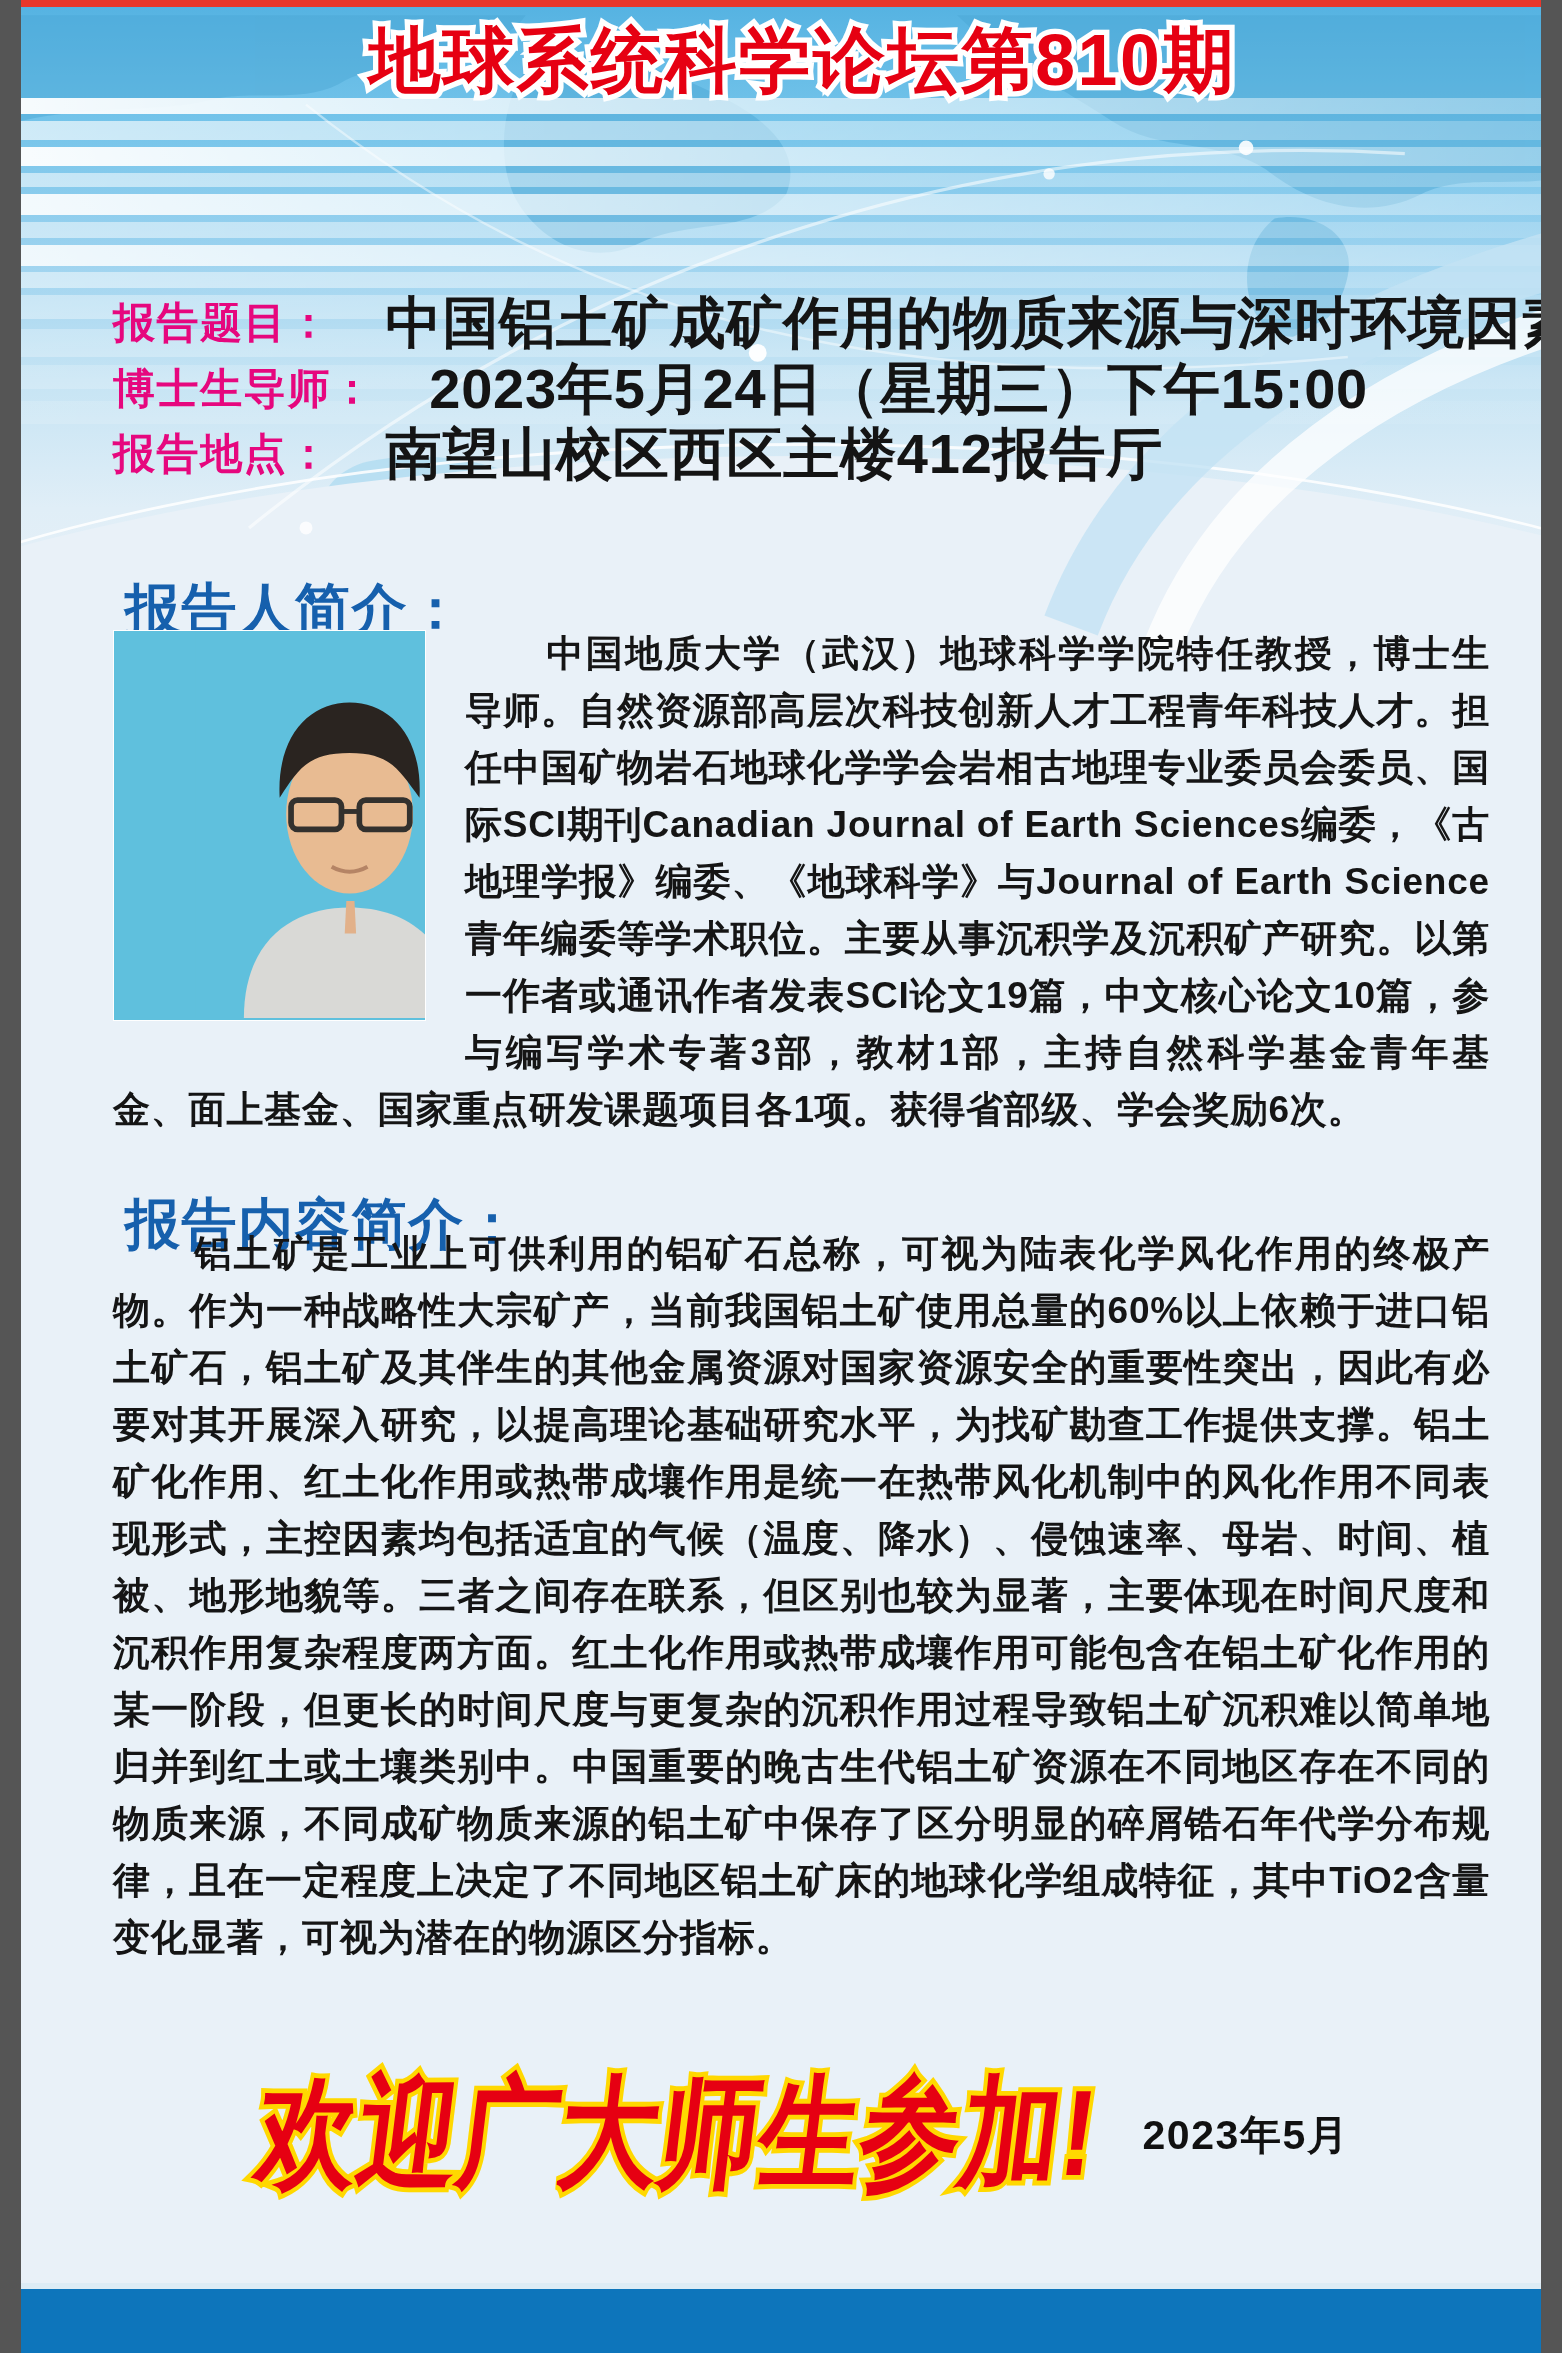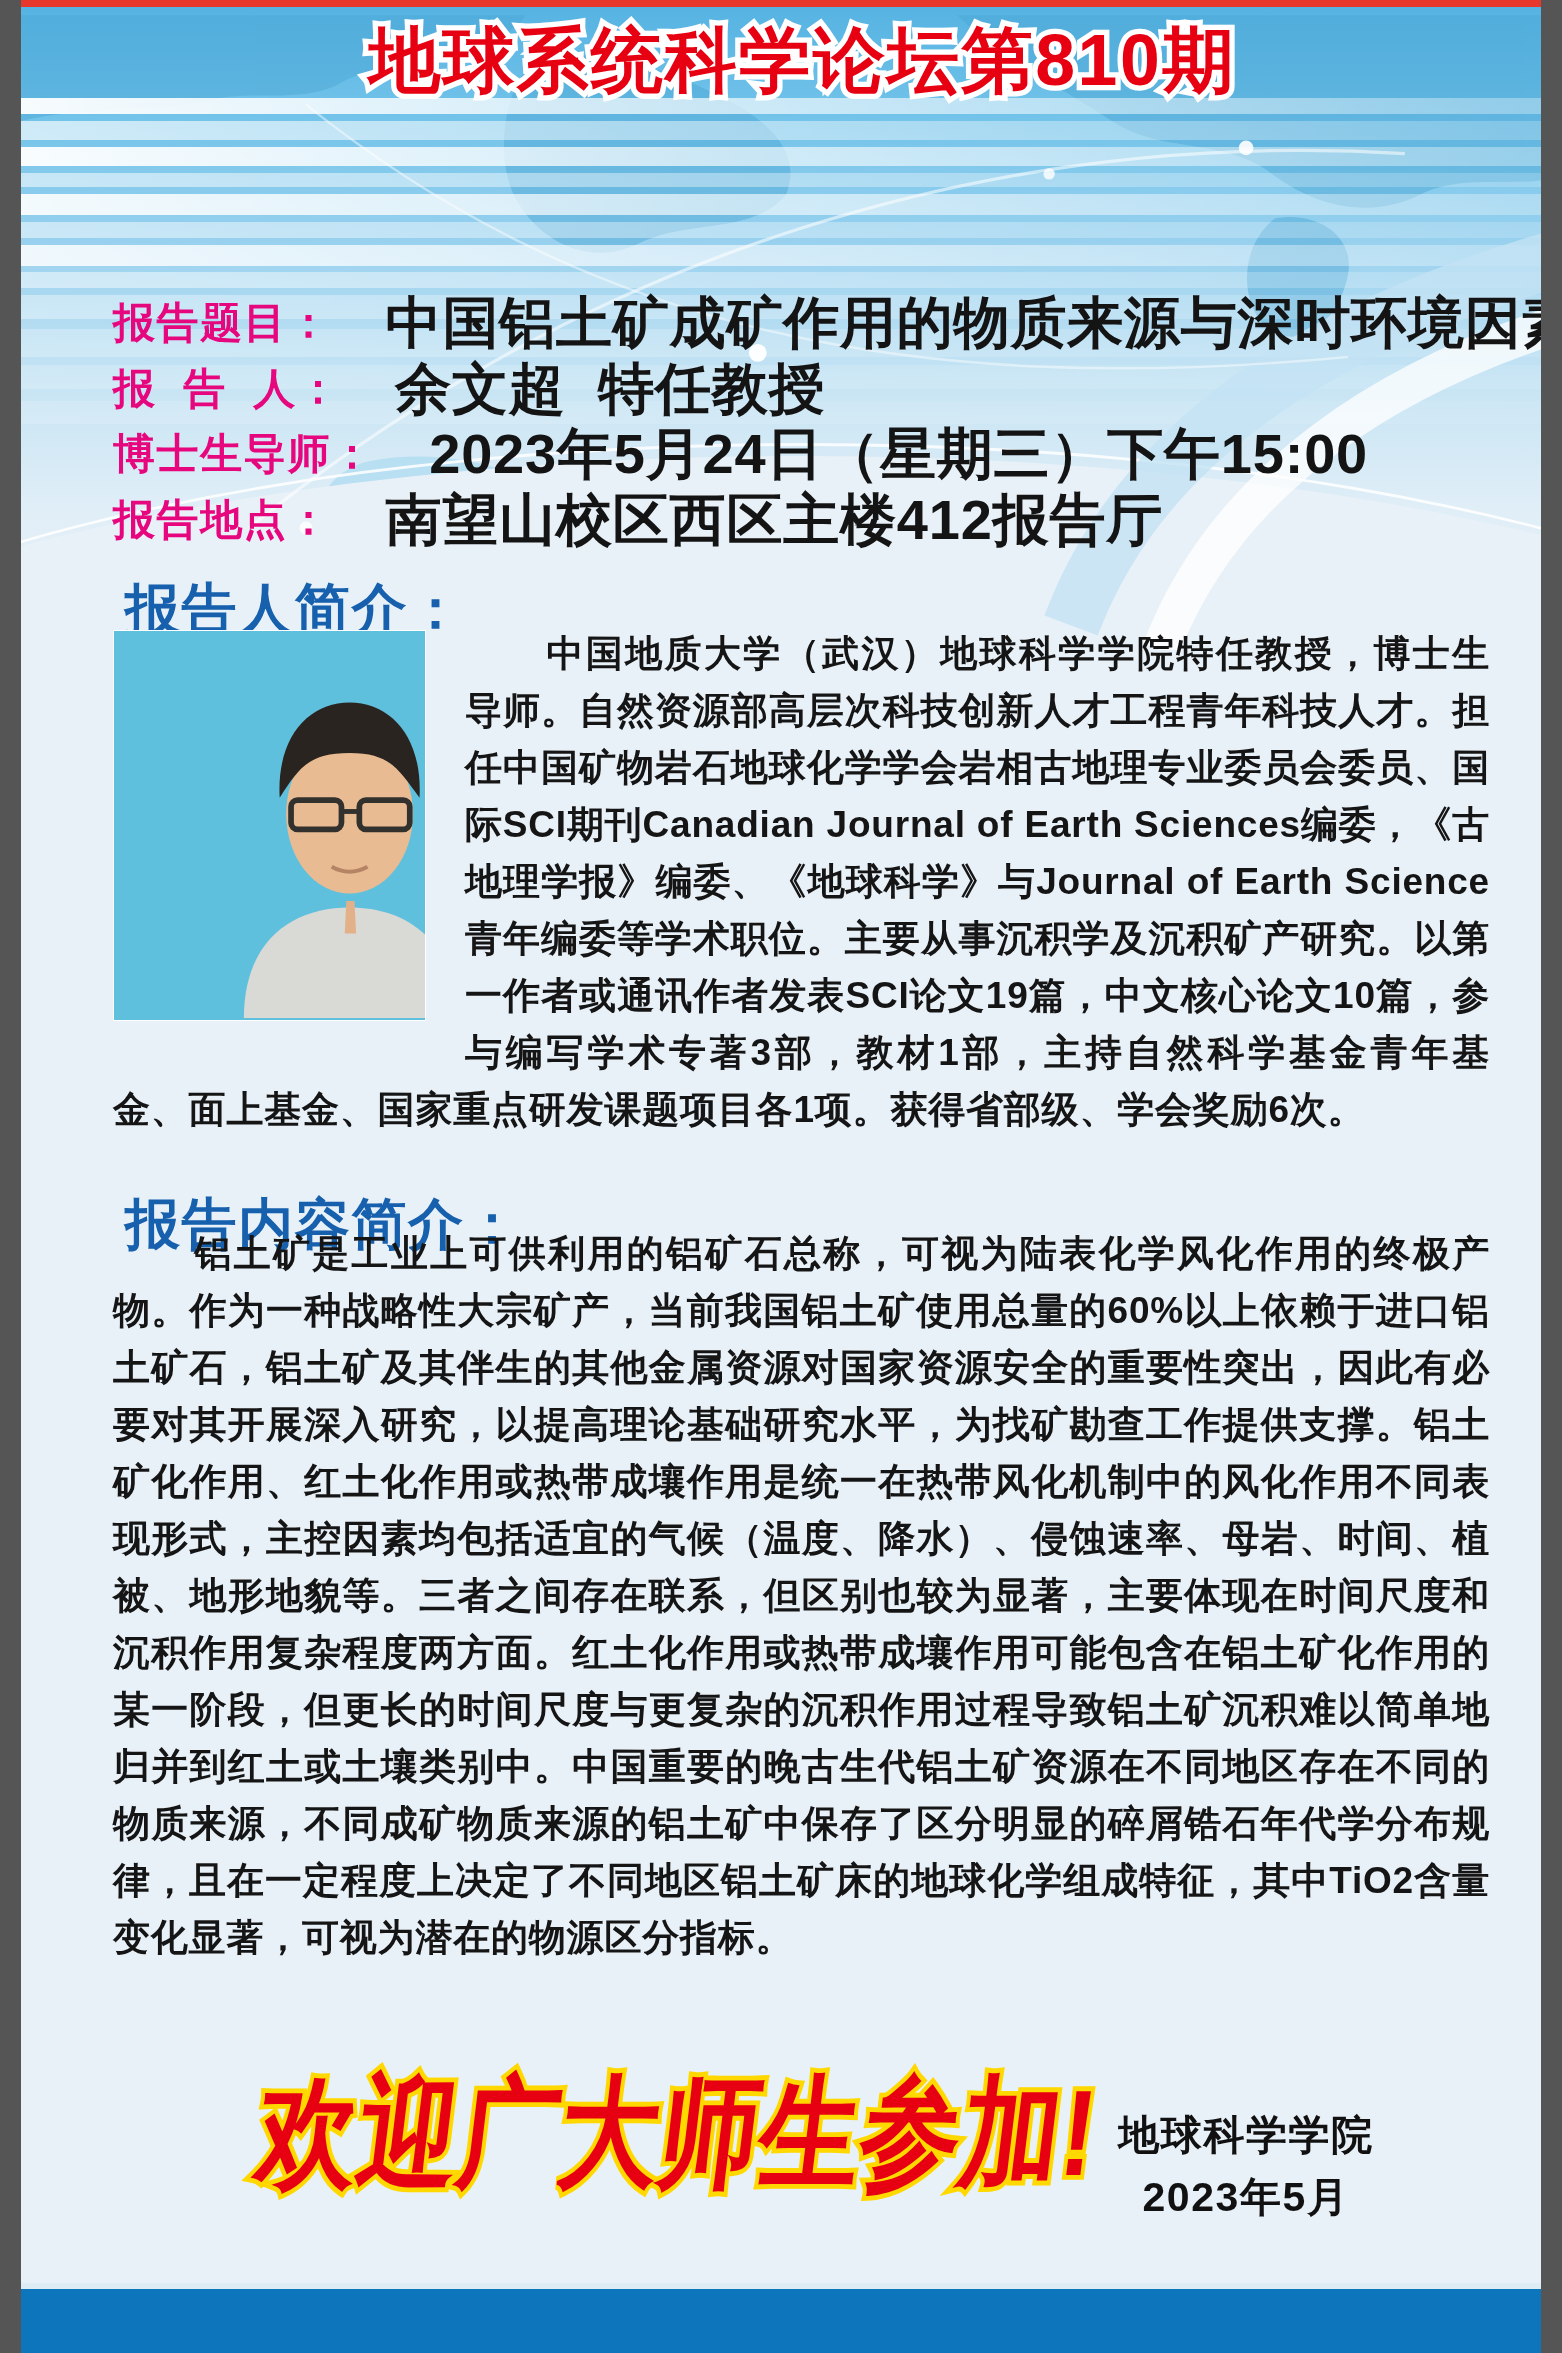--- a/index.html
+++ b/index.html
@@ -102,24 +102,20 @@
       <text x="960" y="96" text-anchor="middle" font-family="Liberation Sans, DejaVu Sans, sans-serif" font-size="88" font-weight="bold" letter-spacing="3" fill="#e60012" stroke="#ffffff" stroke-width="13" style="paint-order:stroke fill">地球系统科学论坛第810期</text>
     </svg>
   </div>
 
   <div class="details">
     <div class="detail-row">
       <span class="detail-label">报告题目：</span>
       <span class="detail-value">中国铝土矿成矿作用的物质来源与深时环境因素</span>
     </div>
     <div class="detail-row">
-      <span class="detail-label">报  告  人：</span>
-      <span class="detail-value">余文超  特任教授</span>
-    </div>
-    <div class="detail-row">
       <span class="detail-label">博士生导师：</span>
       <span class="detail-value">2023年5月24日（星期三）下午15:00</span>
     </div>
     <div class="detail-row">
       <span class="detail-label">报告地点：</span>
       <span class="detail-value">南望山校区西区主楼412报告厅</span>
     </div>
   </div>
 
   <div class="sec-head" style="top:573px">报告人简介：</div>
@@ -140,20 +136,19 @@
   </div>
 
   <div class="sec-head" style="top:1188px">报告内容简介：</div>
   <div class="abstract">铝土矿是工业上可供利用的铝矿石总称，可视为陆表化学风化作用的终极产物。作为一种战略性大宗矿产，当前我国铝土矿使用总量的60%以上依赖于进口铝土矿石，铝土矿及其伴生的其他金属资源对国家资源安全的重要性突出，因此有必要对其开展深入研究，以提高理论基础研究水平，为找矿勘查工作提供支撑。铝土矿化作用、红土化作用或热带成壤作用是统一在热带风化机制中的风化作用不同表现形式，主控因素均包括适宜的气候（温度、降水）、侵蚀速率、母岩、时间、植被、地形地貌等。三者之间存在联系，但区别也较为显著，主要体现在时间尺度和沉积作用复杂程度两方面。红土化作用或热带成壤作用可能包含在铝土矿化作用的某一阶段，但更长的时间尺度与更复杂的沉积作用过程导致铝土矿沉积难以简单地归并到红土或土壤类别中。中国重要的晚古生代铝土矿资源在不同地区存在不同的物质来源，不同成矿物质来源的铝土矿中保存了区分明显的碎屑锆石年代学分布规律，且在一定程度上决定了不同地区铝土矿床的地球化学组成特征，其中TiO2含量变化显著，可视为潜在的物源区分指标。</div>
 
   <svg class="welcome-svg" width="928" height="195" viewBox="0 0 1140 240">
     <text x="50" y="172" transform="skewX(-7)" font-family="Liberation Sans, DejaVu Sans, sans-serif" font-size="150" font-weight="bold" textLength="1030" lengthAdjust="spacingAndGlyphs" fill="#e60012" stroke="#ffd800" stroke-width="12" style="paint-order:stroke fill">欢迎广大师生参加!</text>
   </svg>
 
   <div class="org">
-    <div>地球科学学院</div>
     <div>2023年5月</div>
   </div>
 
   <div class="pre-bar"></div>
   <div class="bottom-bar"></div>
 </div>
 
 
 </body></html>

